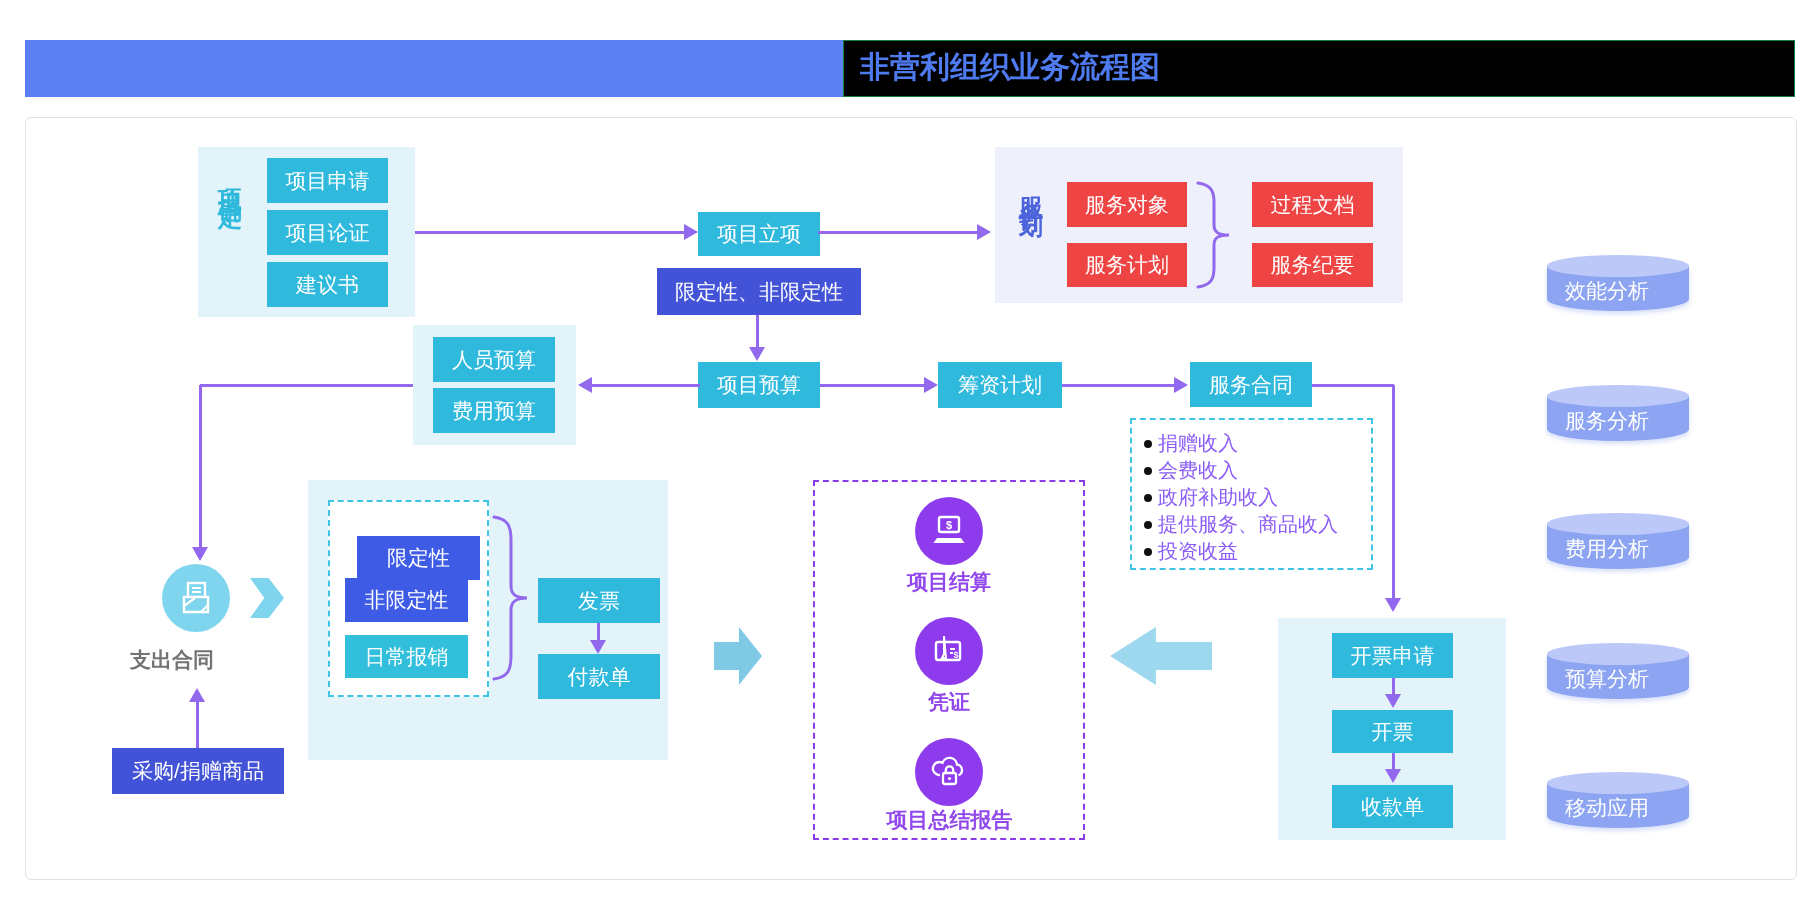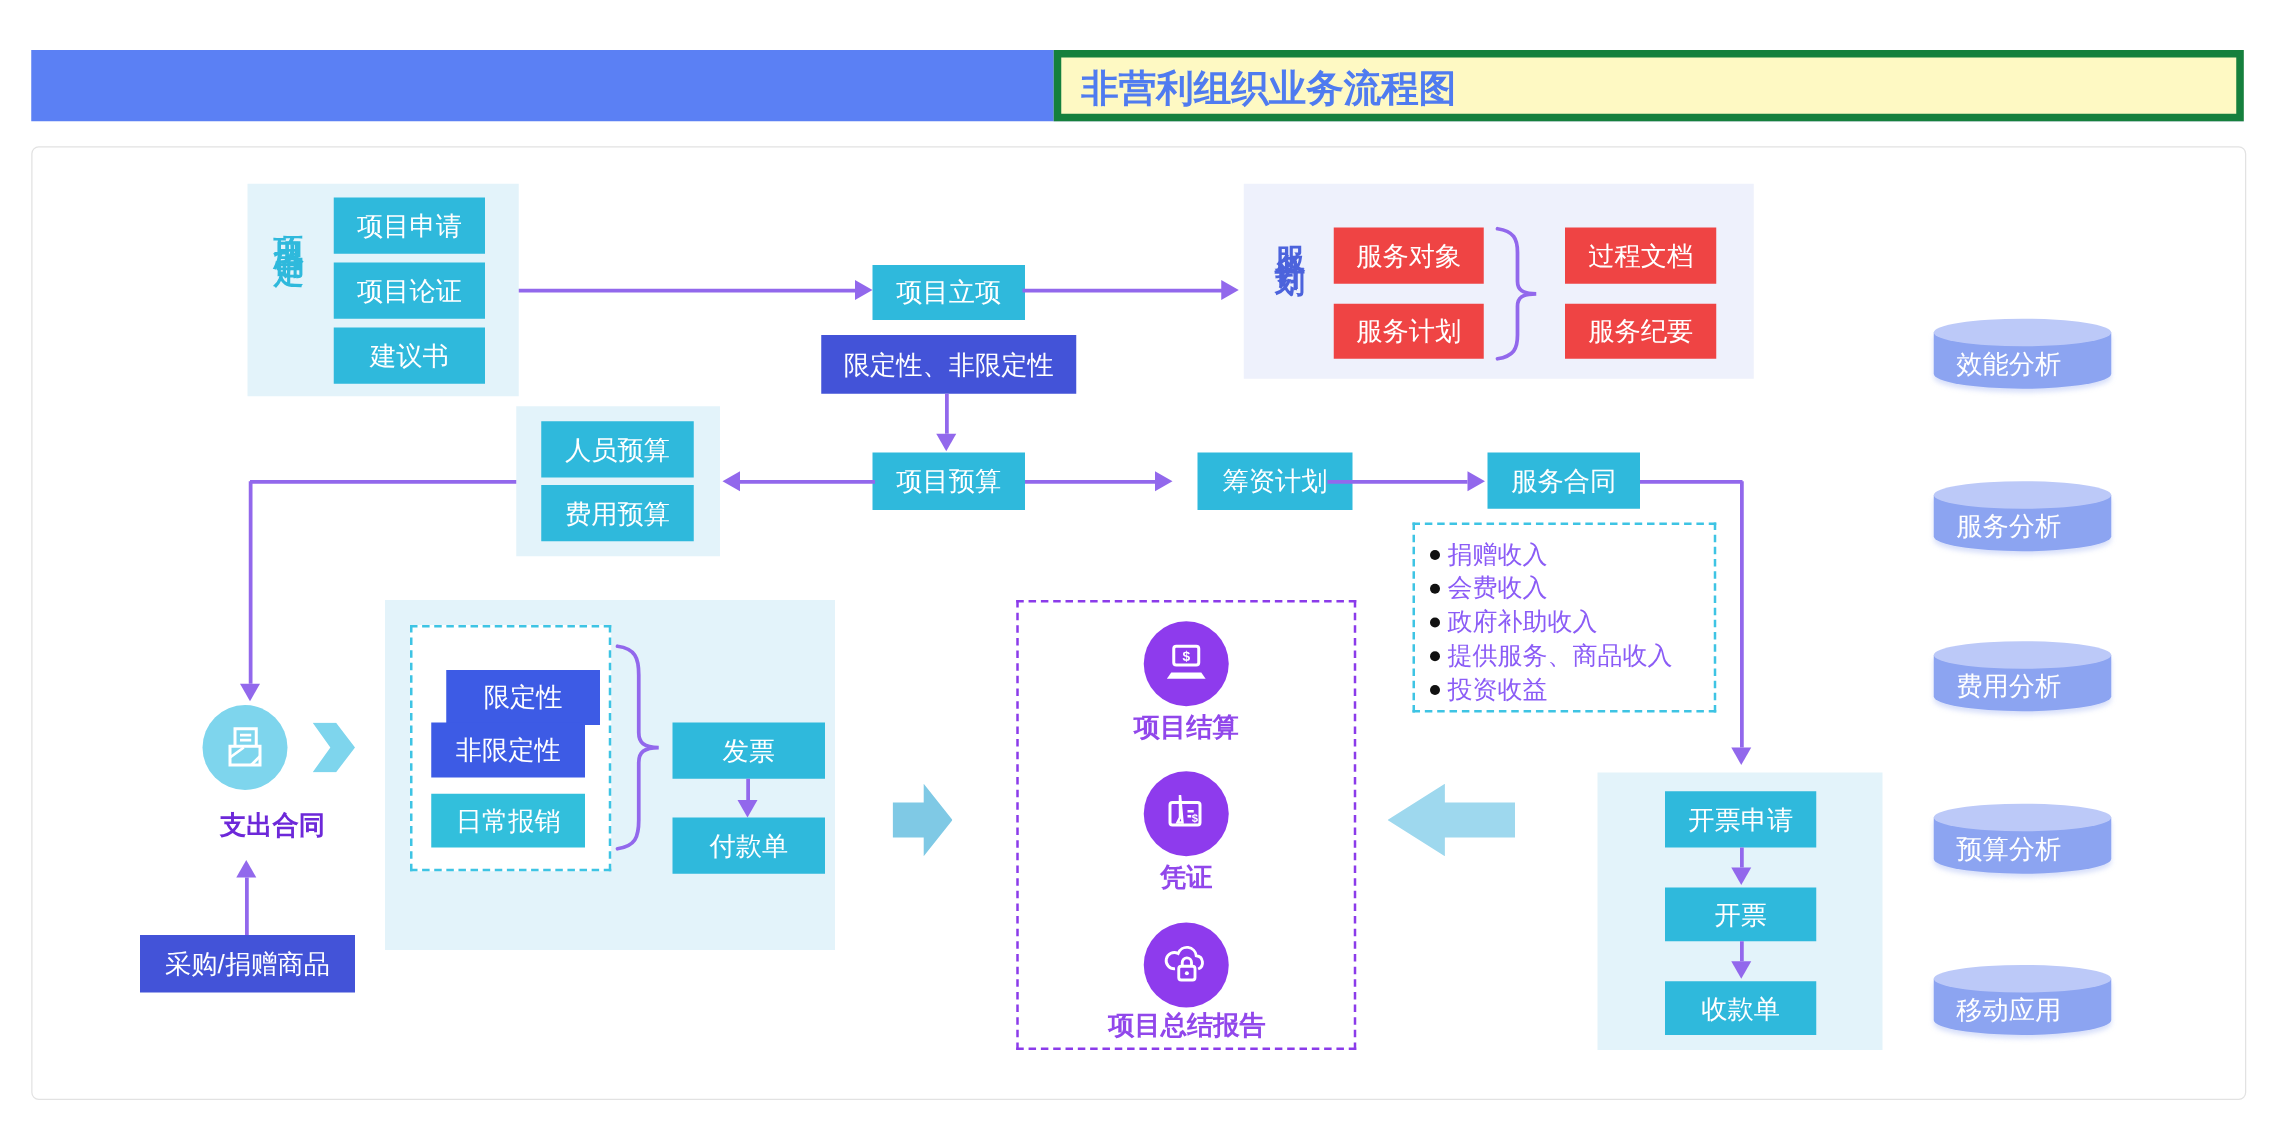--- a/index.html
+++ b/index.html
@@ -2,21 +2,21 @@
 <html><head>
 <meta charset="utf-8">
 <style>
   html,body{margin:0;padding:0;background:#fff;}
   .stage{position:relative;width:1816px;height:902px;background:#fff;overflow:hidden;
          font-family:"Liberation Sans","DejaVu Sans",sans-serif;}
   .abs{position:absolute;}
   
   .header-bar{background:#5b80f4;}
   .brand{color:#fff;font-size:30px;font-weight:bold;line-height:57px;text-align:right;}
-  .title-box{background:#fef9c3;border:6px solid #15803d;box-sizing:border-box;}
+  .title-box{background:#000000;border:1px solid #15803d;box-sizing:border-box;}
   .title-text{color:#4f7bf0;font-size:30px;font-weight:bold;line-height:51px;padding-left:16px;}
   
   .frame{border:1px solid #e2e2e2;border-radius:6px;background:#fff;box-sizing:border-box;}
   
   .panel-cyan{background:#e3f3fa;}
   .panel-lav{background:#eef1fc;}
   
   .bx{display:flex;align-items:center;justify-content:center;color:#fff;font-size:21px;box-sizing:border-box;}
   .box-cyan{background:#2fb9dc;}
   .box-cyan2{background:#32bfdc;}
@@ -37,21 +37,21 @@
   
   .dash-cyan{border:2px dashed #3ec4e4;background:#fff;box-sizing:border-box;}
   .dash-purple{border:2px dashed #8b3bea;background:#fff;box-sizing:border-box;}
   
   .income{list-style:none;margin:0;padding:10px 12px;}
   .income li{display:flex;align-items:center;height:27px;font-size:20px;color:#8b5cf6;}
   .income .dot{width:8px;height:8px;border-radius:50%;background:#111;margin-right:6px;flex:0 0 auto;}
   
   .circ-cyan{border-radius:50%;background:#7ed5ed;display:flex;align-items:center;justify-content:center;}
   .circ-purple{border-radius:50%;background:#8e3bed;display:flex;align-items:center;justify-content:center;}
-  .lbl-black{color:#6d28d9;font-size:21px;font-weight:600;text-align:right;}
+  .lbl-black{color:#737373;font-size:21px;font-weight:600;text-align:left;}
   .lbl-purple{color:#9147eb;font-size:21px;font-weight:600;text-align:center;}
   
   .bigarr-r{background:#7fc9e5;clip-path:polygon(0 26%,52% 26%,52% 0,100% 50%,52% 100%,52% 74%,0 74%);}
   .bigarr-l{background:#9ed8ee;clip-path:polygon(100% 26%,45% 26%,45% 0,0 50%,45% 100%,45% 74%,100% 74%);}
   .chev{background:#7ed5ed;clip-path:polygon(0 0,55% 0,100% 50%,55% 100%,0 100%,42% 50%);}
   
   .cyl{width:142px;height:56px;}
   .cyl .body{position:absolute;left:0;top:11px;width:142px;height:45px;background:#8ca4f1;
              border-radius:0 0 71px 71px / 0 0 12px 12px;box-shadow:0 3px 4px rgba(140,164,241,.35);}
   .cyl .cap{position:absolute;left:0;top:0;width:142px;height:22px;background:#bcc9f8;border-radius:50%;}
@@ -95,21 +95,21 @@
   <div class="abs panel-cyan" style="left:413px;top:325px;width:163px;height:120px;"></div>
   <div class="abs bx box-cyan" style="left:433px;top:337px;width:122px;height:45px;">人员预算</div>
   <div class="abs bx box-cyan" style="left:433px;top:388px;width:122px;height:45px;">费用预算</div>
 
   <div class="abs hline" style="left:200px;top:383.5px;width:213px;"></div>
   <div class="abs vline" style="left:198.5px;top:385px;height:162px;"></div>
   <div class="abs arr-d" style="left:192px;top:547px;"></div>
 
   <div class="abs hline" style="left:820px;top:383.5px;width:104px;"></div>
   <div class="abs arr-r" style="left:924px;top:377px;"></div>
-  <div class="abs bx box-cyan" style="left:938px;top:362px;width:124px;height:46px;margin-left:20px;">筹资计划</div>
+  <div class="abs bx box-cyan" style="left:938px;top:362px;width:124px;height:46px;">筹资计划</div>
   <div class="abs hline" style="left:1062px;top:383.5px;width:112px;"></div>
   <div class="abs arr-r" style="left:1174px;top:377px;"></div>
   <div class="abs bx box-cyan" style="left:1190px;top:362px;width:122px;height:45px;">服务合同</div>
 
   <div class="abs hline" style="left:1312px;top:383.5px;width:82px;"></div>
   <div class="abs vline" style="left:1391.5px;top:385px;height:213px;"></div>
   <div class="abs arr-d" style="left:1385px;top:598px;"></div>
 
   <div class="abs panel-lav" style="left:995px;top:147px;width:408px;height:156px;"></div>
   <div class="abs vlabel vl-ind" style="left:1015px;top:178px;width:30px;height:120px;">服务计划</div>

